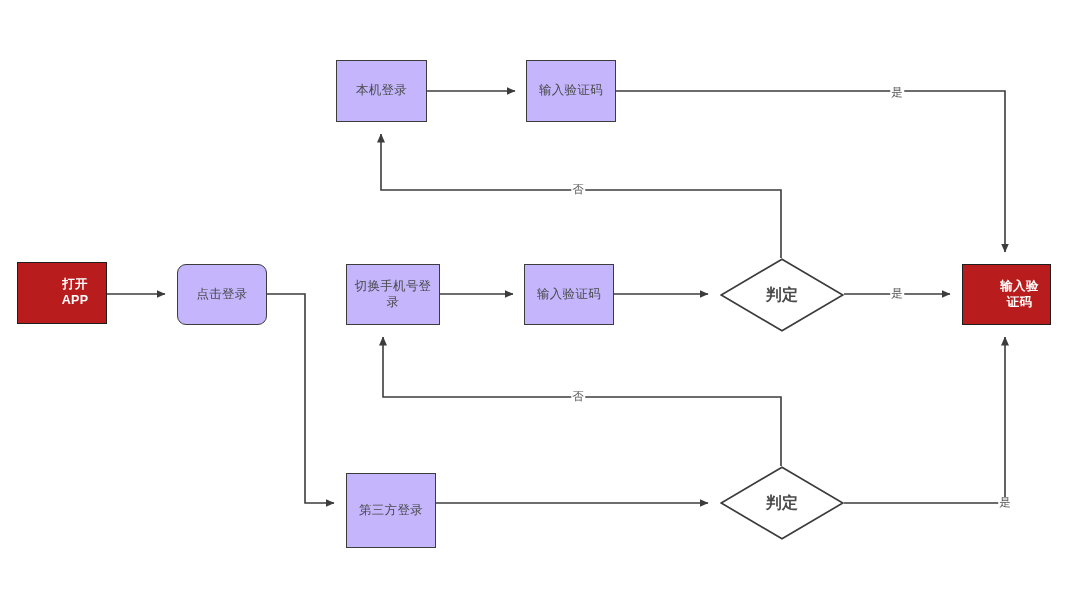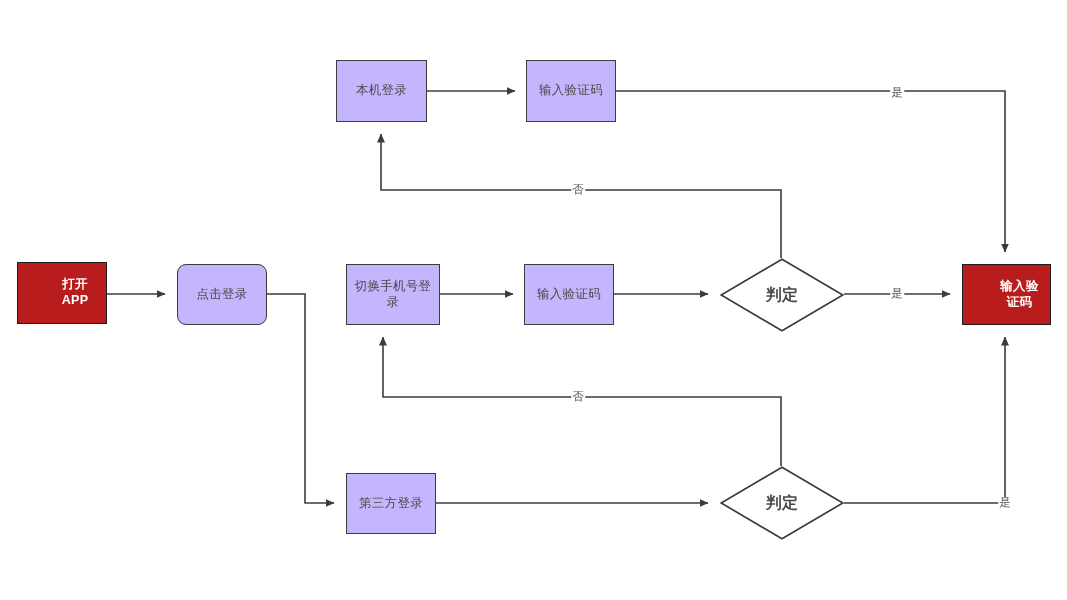--- a/index.html
+++ b/index.html
@@ -139,21 +139,21 @@
   </div>
 
   <div class="node process" style="left:346px; top:264px; width:94px; height:61px;">
     <span class="label">切换手机号登录</span>
   </div>
 
   <div class="node process" style="left:524px; top:264px; width:90px; height:61px;">
     <span class="label">输入验证码</span>
   </div>
 
-  <div class="node process" style="left:346px; top:473px; width:90px; height:61px;">
+  <div class="node process" style="left:346px; top:473px; width:90px; height:75px;">
     <span class="label">第三方登录</span>
   </div>
 
   <div class="diamond" style="left:720px; top:258px; width:124px; height:74px;">
     <svg width="124" height="74" viewBox="0 0 124 74">
       <polygon points="62,1.2 122.8,37 62,72.8 1.2,37" fill="#ffffff" stroke="#3c3c3c" stroke-width="1.7"></polygon>
     </svg>
     <span class="label">判定</span>
   </div>
 

